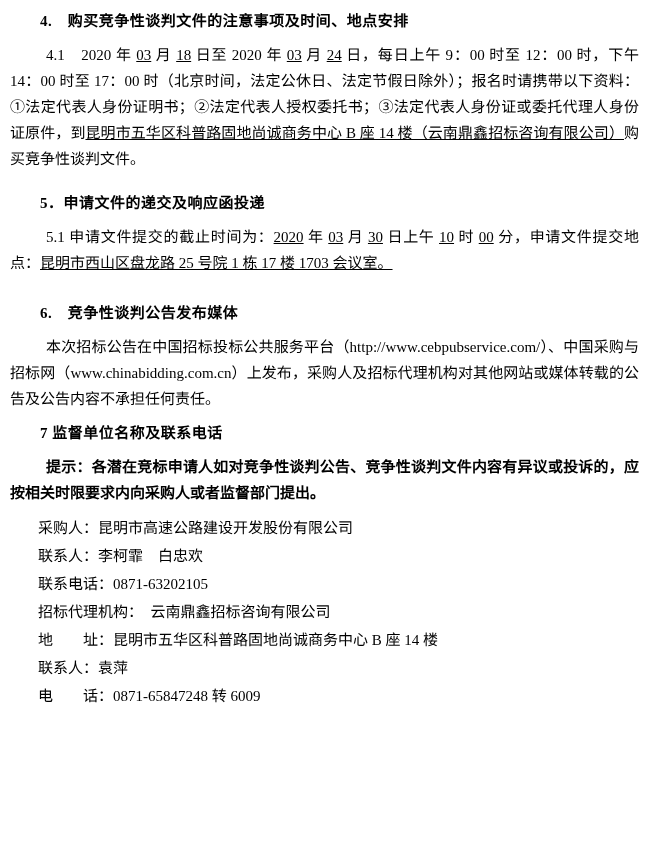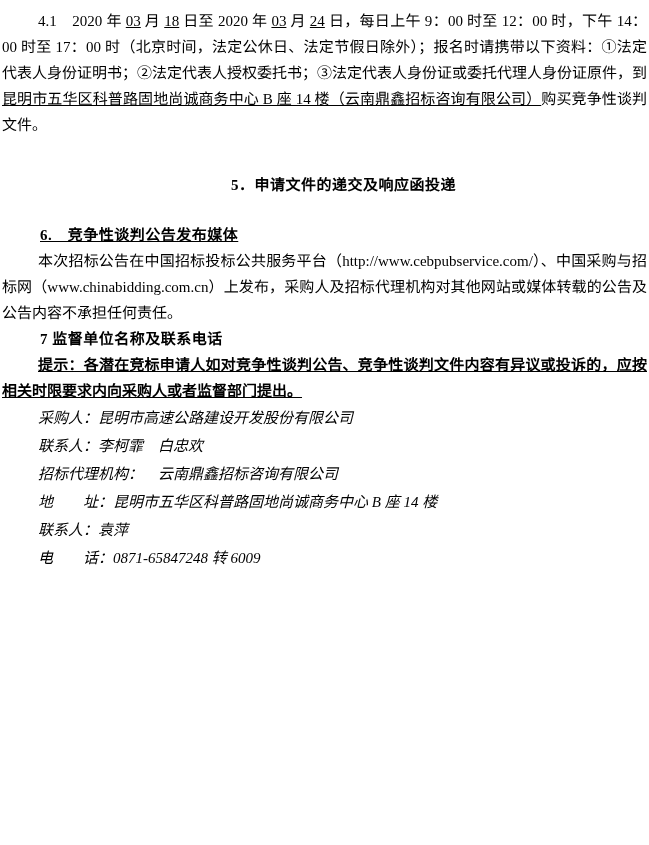--- a/index.html
+++ b/index.html
@@ -14,67 +14,69 @@
     font-size: 15px;
   }
   .heading {
     font-weight: bold;
     line-height: 26px;
     padding-left: 38px;
     text-align: left;
     letter-spacing: 0.5px;
   }
   p.body {
-    margin: 0;
+    margin: 8px;
     line-height: 26px;
     text-align: justify;
     text-justify: inter-ideograph;
   }
   p.indent { text-indent: 36px; }
   p.contact {
     margin: 0;
     line-height: 28px;
     text-indent: 36px;
     text-align: left;
-    font-style: italic;
   }
-  .bold { font-weight: bold; text-decoration: underline; }
+  .bold { font-weight: bold; }
   .seg-u { text-decoration: underline; }
   .mt-after-h4 { margin-top: 4px; }
-  .mt-h5 { margin-top: 34px; text-align: center; }
-  .mt-h6 { margin-top: 24px; text-decoration: underline; }
+  .mt-h5 { margin-top: 18px; }
+  .mt-h6 { margin-top: 24px; }
   .mt-h7 { }
   .mt-h8 { margin-top: 18px; }
   .mt-after-h8 { margin-top: 5px; }
 </style>
 </head>
 <body>
 
 <div class="page">
 
   <section>
+    <div class="heading">4.　购买竞争性谈判文件的注意事项及时间、地点安排</div>
     <p class="body indent mt-after-h4"><span>4.1　2020 年 </span><span class="seg-u">03</span><span> 月 </span><span class="seg-u">18</span><span> 日至 2020 年 </span><span class="seg-u">03</span><span> 月 </span><span class="seg-u">24</span><span> 日，每日上午 9：00 时至 12：00 时，下午 14：00 时至 17：00 时（北京时间，法定公休日、法定节假日除外）；报名时请携带以下资料：①法定代表人身份证明书；②法定代表人授权委托书；③法定代表人身份证或委托代理人身份证原件，到</span><span class="seg-u">昆明市五华区科普路固地尚诚商务中心 B 座 14 楼（云南鼎鑫招标咨询有限公司）</span><span>购买竞争性谈判文件。</span></p>
   </section>
 
   <section>
     <div class="heading mt-h5">5．申请文件的递交及响应函投递</div>
+    <p class="body indent"><span>5.1 申请文件提交的截止时间为：</span><span class="seg-u">2020</span><span> 年 </span><span class="seg-u">03</span><span> 月 </span><span class="seg-u">30</span><span> 日上午 </span><span class="seg-u">10</span><span> 时 </span><span class="seg-u">00</span><span> 分，申请文件提交地点：</span><span class="seg-u">昆明市西山区盘龙路 25 号院 1 栋 17 楼 1703 会议室。</span></p>
   </section>
 
   <section>
     <div class="heading mt-h6">6.　竞争性谈判公告发布媒体</div>
     <p class="body indent">本次招标公告在中国招标投标公共服务平台（http://www.cebpubservice.com/）、中国采购与招标网（www.chinabidding.com.cn）上发布，采购人及招标代理机构对其他网站或媒体转载的公告及公告内容不承担任何责任。</p>
   </section>
 
   <section>
     <div class="heading mt-h7">7 监督单位名称及联系电话</div>
     <p class="body indent bold">提示：各潜在竞标申请人如对竞争性谈判公告、竞争性谈判文件内容有异议或投诉的，应按相关时限要求内向采购人或者监督部门提出。</p>
   </section>
 
   <section>
     <p class="contact mt-after-h8">采购人：昆明市高速公路建设开发股份有限公司</p>
     <p class="contact">联系人：李柯霏　白忠欢</p>
+    <p class="contact">联系电话：0871-63202105</p>
     <p class="contact">招标代理机构：　云南鼎鑫招标咨询有限公司</p>
     <p class="contact">地　　址：昆明市五华区科普路固地尚诚商务中心 B 座 14 楼</p>
     <p class="contact">联系人：袁萍</p>
     <p class="contact">电　　话：0871-65847248 转 6009</p>
   </section>
 
 </div>
 
 </body></html>

